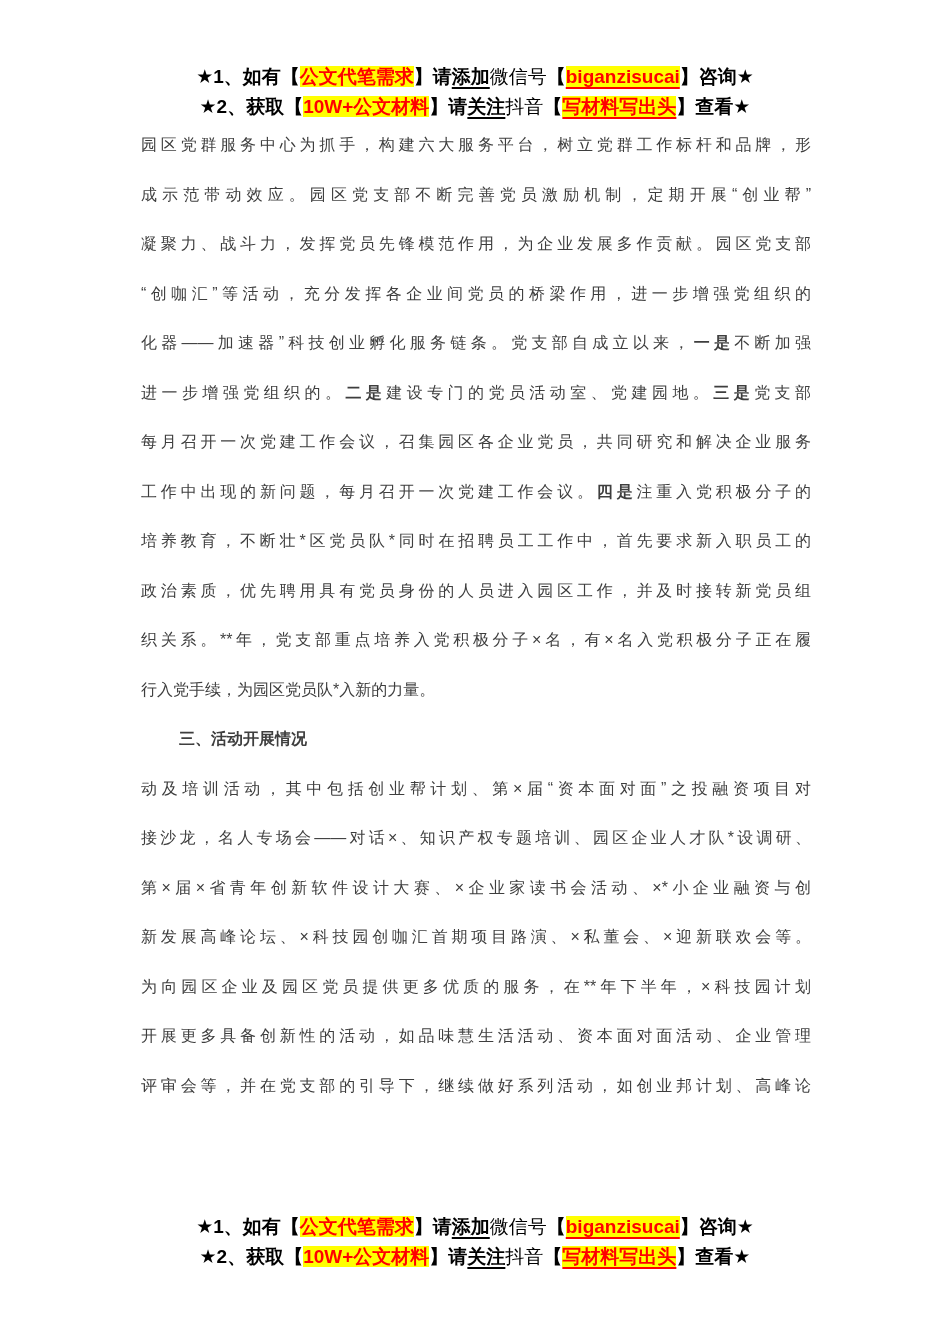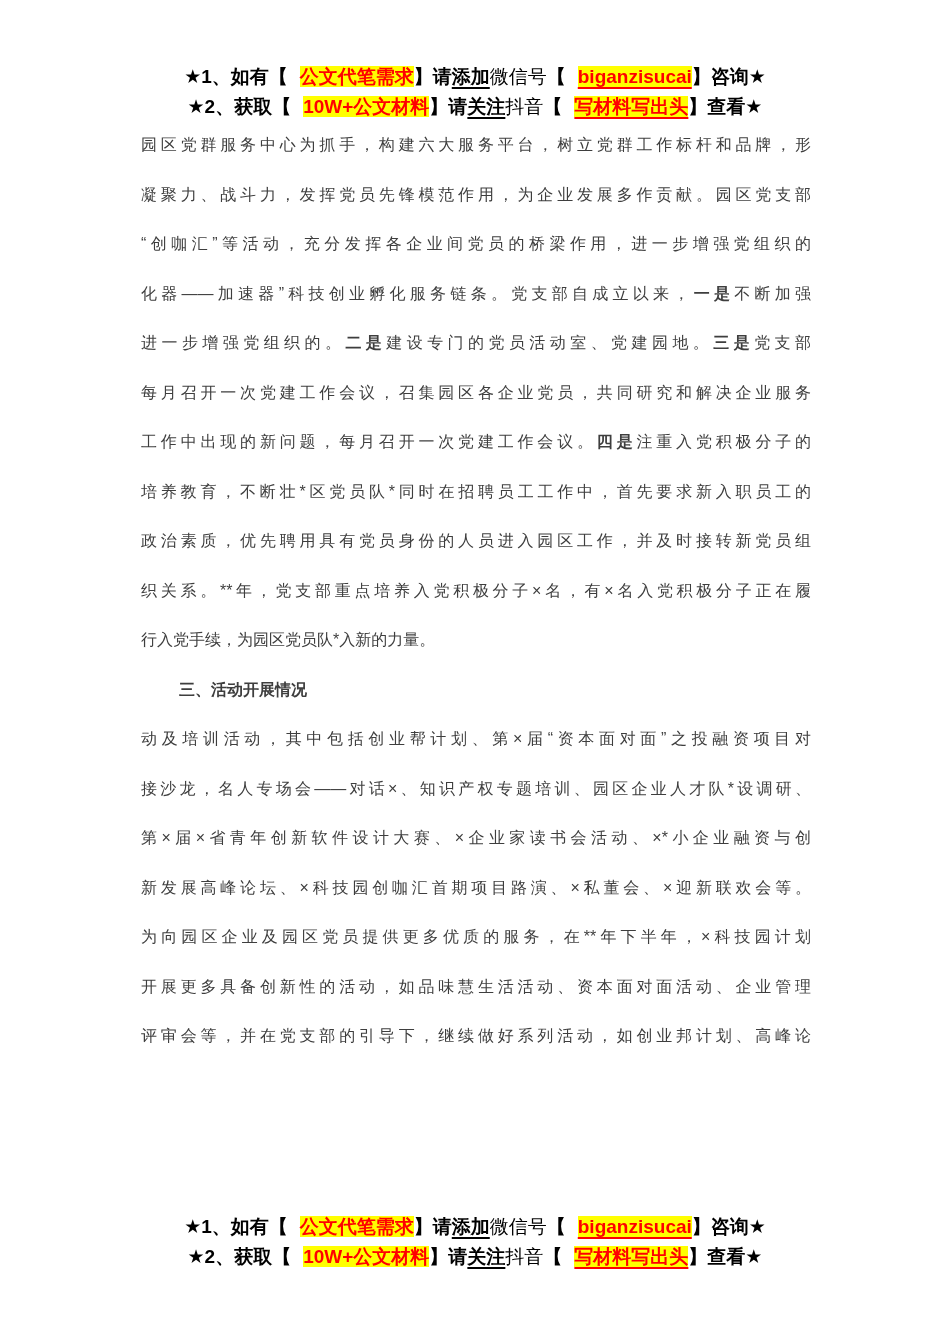--- a/index.html
+++ b/index.html
@@ -41,35 +41,36 @@
     line-height:49.5px;
     text-align:justify;
     text-align-last:justify;
   }
   .doc-line.end{text-align-last:left;}
   .doc-line.indent{text-indent:38px;}
   .para.heading .doc-line{font-weight:700;font-family:Liberation Serif, serif;}
   
   .seg{}
   .seg.b{font-weight:700;}
-  .seg.red{color:var(--red);margin-left:12px;}
+  .seg.red{color:var(--red);}
   .seg.hl{background:var(--hl);}
   .seg.u{text-decoration:underline;text-decoration-thickness:2px;text-underline-offset:4px;}
 </style>
 </head>
 <body>
 
 <div class="page">
   <div class="promo promo-top">
       <div class="promo-line"><span class="seg b">★1、如有【</span><span class="seg b red hl">公文代笔需求</span><span class="seg b">】请</span><span class="seg b u">添加</span><span class="seg">微信号</span><span class="seg b">【</span><span class="seg b red hl u">biganzisucai</span><span class="seg b">】咨询★</span></div>
       <div class="promo-line"><span class="seg b">★2、获取【</span><span class="seg b red hl">10W+公文材料</span><span class="seg b">】请</span><span class="seg b u">关注</span><span class="seg">抖音</span><span class="seg b">【</span><span class="seg b red hl u">写材料写出头</span><span class="seg b">】查看★</span></div>
     </div>
   <div class="doc">
       <div class="para">
         <div class="doc-line"><span class="seg">园区党群服务中心为抓手，构建六大服务平台，树立党群工作标杆和品牌，形</span></div>
+        <div class="doc-line"><span class="seg">成示范带动效应。园区党支部不断完善党员激励机制，定期开展“创业帮”</span></div>
         <div class="doc-line"><span class="seg">凝聚力、战斗力，发挥党员先锋模范作用，为企业发展多作贡献。园区党支部</span></div>
         <div class="doc-line"><span class="seg">“创咖汇”等活动，充分发挥各企业间党员的桥梁作用，进一步增强党组织的</span></div>
         <div class="doc-line"><span class="seg">化器——加速器”科技创业孵化服务链条。党支部自成立以来，</span><span class="seg b">一是</span><span class="seg">不断加强</span></div>
         <div class="doc-line"><span class="seg">进一步增强党组织的。</span><span class="seg b">二是</span><span class="seg">建设专门的党员活动室、党建园地。</span><span class="seg b">三是</span><span class="seg">党支部</span></div>
         <div class="doc-line"><span class="seg">每月召开一次党建工作会议，召集园区各企业党员，共同研究和解决企业服务</span></div>
         <div class="doc-line"><span class="seg">工作中出现的新问题，每月召开一次党建工作会议。</span><span class="seg b">四是</span><span class="seg">注重入党积极分子的</span></div>
         <div class="doc-line"><span class="seg">培养教育，不断壮*区党员队*同时在招聘员工工作中，首先要求新入职员工的</span></div>
         <div class="doc-line"><span class="seg">政治素质，优先聘用具有党员身份的人员进入园区工作，并及时接转新党员组</span></div>
         <div class="doc-line"><span class="seg">织关系。**年，党支部重点培养入党积极分子×名，有×名入党积极分子正在履</span></div>
         <div class="doc-line end"><span class="seg">行入党手续，为园区党员队*入新的力量。</span></div>

